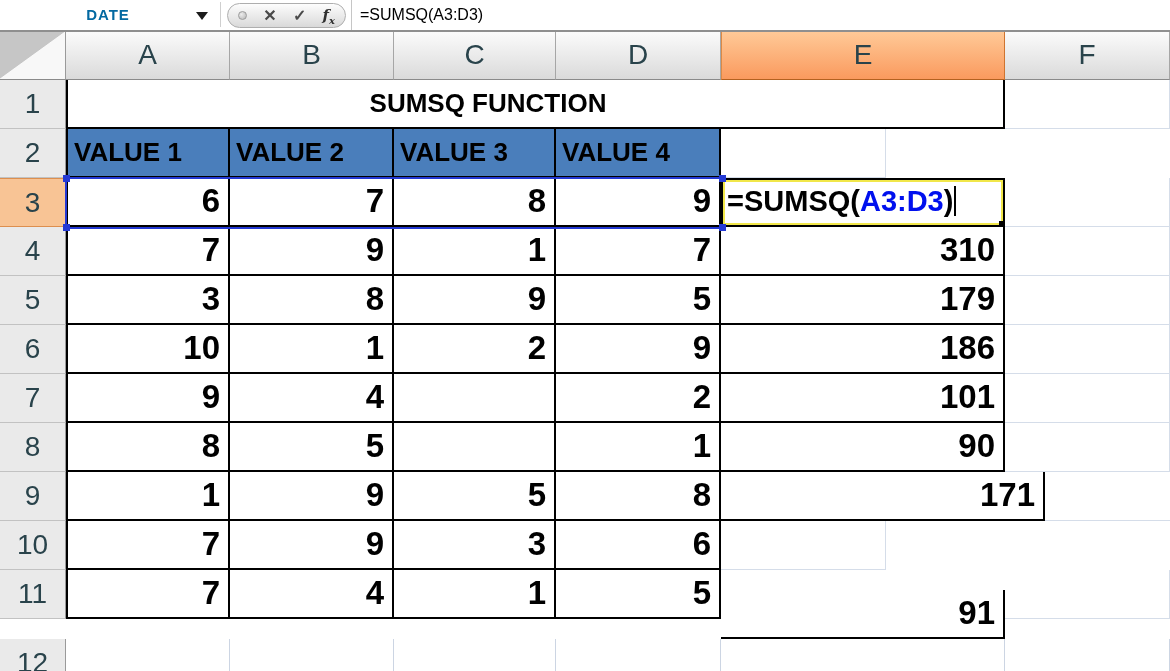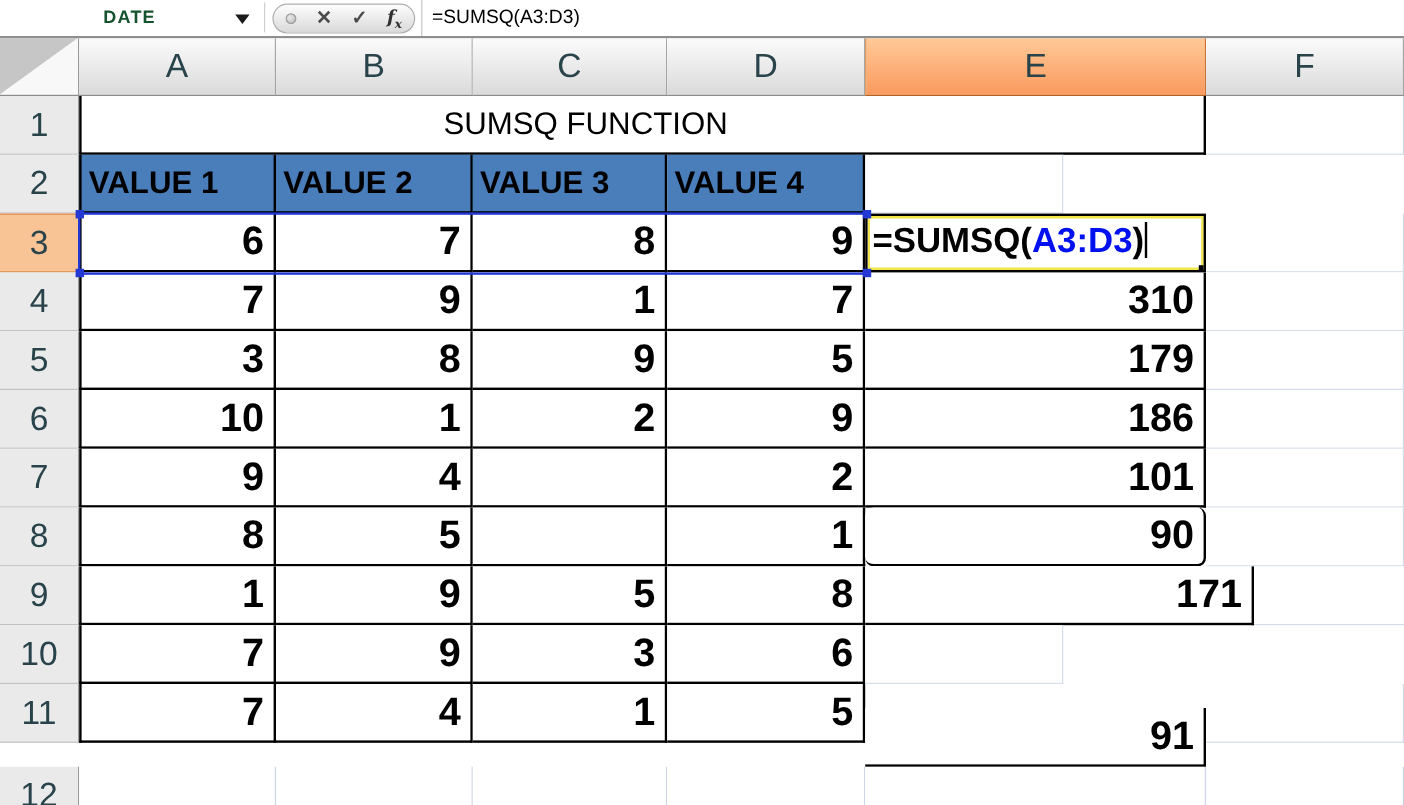--- a/index.html
+++ b/index.html
@@ -2,21 +2,21 @@
 <html><head>
 <meta charset="utf-8">
 <style>
   * { margin:0; padding:0; box-sizing:border-box; }
   html,body { width:1170px; height:671px; overflow:hidden; background:#fff;
               font-family:"Liberation Sans", sans-serif; }
 
   
   #topbar { position:relative; height:32px; background:#fff; border-bottom:2px solid #8f8f8f; }
   .namebox { position:absolute; left:0; top:0; width:216px; height:30px; line-height:30px;
-             text-align:center; font-size:15px; font-weight:700; letter-spacing:1px; color:#14532d; cursor:default; }
+             text-align:center; font-size:15px; font-weight:700; letter-spacing:1px; color:#0369a1; cursor:default; }
   .nb-arrow { position:absolute; left:196px; top:12px; width:0; height:0;
               border-left:6px solid transparent; border-right:6px solid transparent;
               border-top:8px solid #1b1b1b; }
   .nb-sep { position:absolute; left:220px; top:2px; bottom:3px; width:1px; background:#cfcfcf; }
   .fx-panel { position:absolute; left:227px; top:3px; width:119px; height:25px;
               border:1px solid #aeaeae; border-radius:13px;
               background:linear-gradient(#fdfdfd,#d9d9d9);
               display:flex; align-items:center; justify-content:space-between; padding:0 10px; }
   .dot { width:9px; height:9px; border-radius:50%; border:1px solid #9c9c9c;
          background:radial-gradient(circle at 35% 35%, #ececec, #b5b5b5); }
@@ -44,21 +44,21 @@
 
   .rowhead { width:66px; flex:none; text-align:center; line-height:47px; height:49px;
              font-size:28px; color:#29434b; background:#eaeaea;
              border-right:1px solid #9a9a9a; border-bottom:1px solid #c2c2c2; }
   .rowhead.sel { background:#f8c495; border-top:1px solid #dd8f4f; border-bottom:1px solid #dd8f4f; }
 
   .cell { flex:none; height:49px; background:#fff; overflow:hidden; }
   .tc  { border-right:2px solid #000; border-bottom:2px solid #000; }
   .tc.first { border-left:2px solid #000; }
 
-  .title-cell { font-weight:400; font-size:26px; text-align:center; line-height:47px; padding-right:95px; }
+  .title-cell { font-weight:700; font-size:26px; text-align:center; line-height:47px; padding-right:95px; }
   .bluehead   { background:#4a7ebb; font-weight:700; font-size:26px; line-height:46px; padding-left:6px;
                 color:#000; white-space:nowrap; }
   .num { font-weight:700; font-size:33px; text-align:right; padding-right:8px; line-height:45px; color:#000; }
 
   .editing { position:relative; border:2px solid #000;
              box-shadow:inset 0 0 0 2px #f1e74a;
              font-weight:600; font-size:29px; line-height:43px; padding-left:4px; white-space:nowrap; }
   .ref-blue { color:#0010ee; }
   .caret { display:inline-block; width:2px; height:30px; background:#000;
            vertical-align:-5px; margin-left:1px; }
@@ -159,21 +159,21 @@
       <div class="cell tc num" style="width: 165px;">2</div>
       <div class="cell tc num" style="width: 284px;">101</div>
       <div class="cell fcol" style="width: 165px;"></div>
     </div>
     <div class="srow">
       <div class="rowhead">8</div>
       <div class="cell tc num first" style="width: 164px;">8</div>
       <div class="cell tc num" style="width: 164px;">5</div>
       <div class="cell tc num" style="width: 162px;"></div>
       <div class="cell tc num" style="width: 165px;">1</div>
-      <div class="cell tc num" style="width: 284px; border-radius: 7px;">90</div>
+      <div class="cell tc num" style="width: 284px;">90</div>
       <div class="cell fcol" style="width: 165px;"></div>
     </div>
     <div class="srow">
       <div class="rowhead">9</div>
       <div class="cell tc num first" style="width: 164px;">1</div>
       <div class="cell tc num" style="width: 164px;">9</div>
       <div class="cell tc num" style="width: 162px;">5</div>
       <div class="cell tc num" style="width: 165px;">8</div>
       <div class="cell tc num" style="width: 324px;">171</div>
       <div class="cell fcol" style="width: 165px;"></div>

